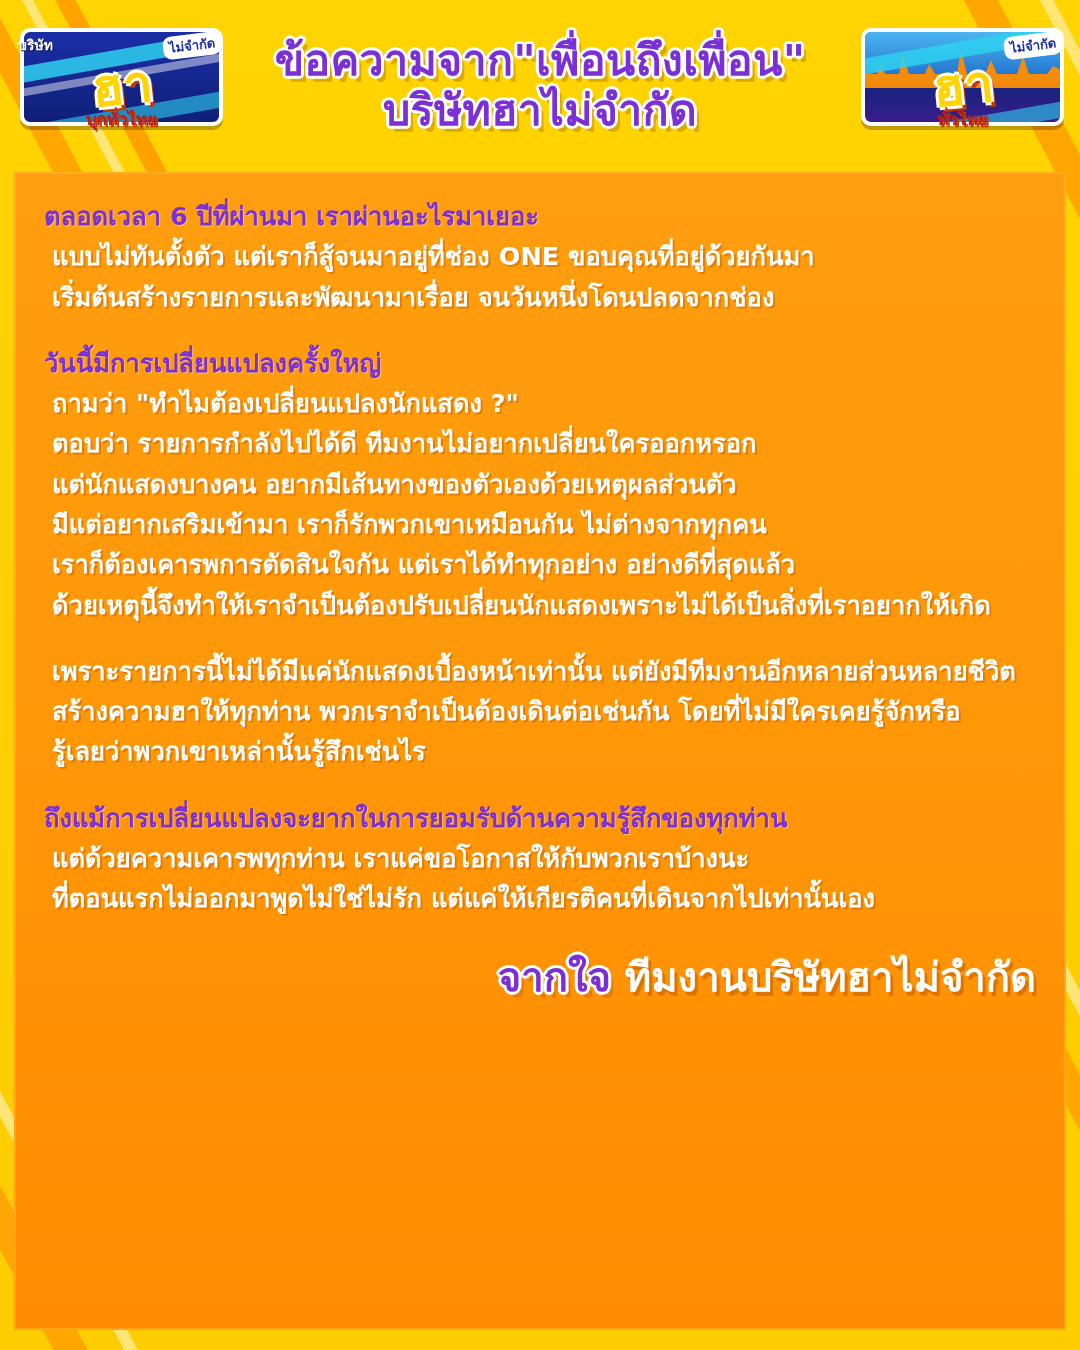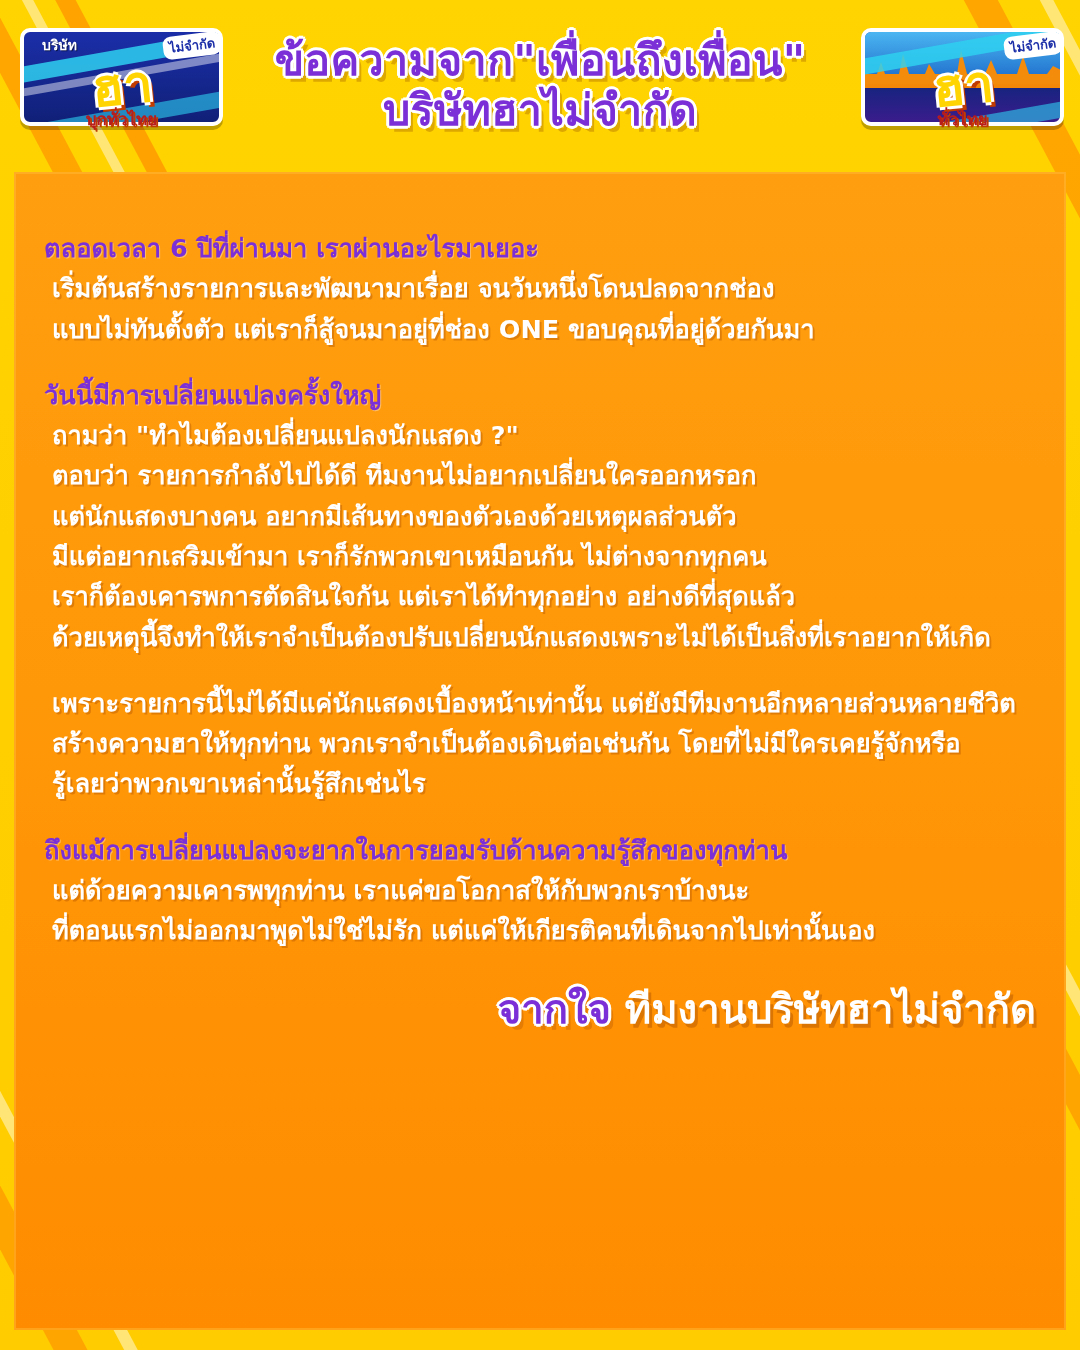--- a/index.html
+++ b/index.html
@@ -128,21 +128,21 @@
     transform: translateX(-50%);
     font-size: 17px;
     font-weight: bold;
     color: #b91c1c;
     text-shadow: 2px 2px 0 #c13c00;
     white-space: nowrap;
     z-index: 4;
   }
   .logo-top {
     position: absolute;
-    left: 28px;
+    left: 4px;
     top: 16px;
     font-size: 14px;
     font-weight: bold;
     color: #ffffff;
     text-shadow: 1px 1px 0 #0b1650;
     z-index: 4;
   }
   .logo-badge {
     position: absolute;
     right: 8px;
@@ -159,21 +159,21 @@
   }
 
   
   .card {
     position: relative;
     z-index: 4;
     margin: 0 14px;
     height: 1158px;
     background: linear-gradient(180deg, #ff9e0f 0%, #ff9808 45%, #ff8c00 100%);
     box-shadow: 0 0 0 2px rgba(255,190,60,.45) inset;
-    padding: 56px 30px 10px 30px;
+    padding: 24px 30px 10px 30px;
     box-sizing: border-box;
   }
   .card-inner {
     position: relative;
     height: 100%;
   }
 
   .para { margin: 0 0 26px 0; }
   .line-txt {
     display: block;
@@ -257,22 +257,22 @@
     <div class="logo-sub">ทั่วไทย</div>
   </div>
 
 </div>
 
 <div class="card">
   <div class="card-inner" id="card-inner">
 
     <div class="para">
         <span class="line-txt head">ตลอดเวลา 6 ปีที่ผ่านมา เราผ่านอะไรมาเยอะ</span>
+        <span class="line-txt indent">แบบไม่ทันตั้งตัว แต่เราก็สู้จนมาอยู่ที่ช่อง ONE ขอบคุณที่อยู่ด้วยกันมา</span>
         <span class="line-txt indent">เริ่มต้นสร้างรายการและพัฒนามาเรื่อย จนวันหนึ่งโดนปลดจากช่อง</span>
-        <span class="line-txt indent">แบบไม่ทันตั้งตัว แต่เราก็สู้จนมาอยู่ที่ช่อง ONE ขอบคุณที่อยู่ด้วยกันมา</span>
       </div>
       <div class="para">
         <span class="line-txt head">วันนี้มีการเปลี่ยนแปลงครั้งใหญ่</span>
         <span class="line-txt indent">ถามว่า "ทำไมต้องเปลี่ยนแปลงนักแสดง ?"</span>
         <span class="line-txt indent">ตอบว่า  รายการกำลังไปได้ดี ทีมงานไม่อยากเปลี่ยนใครออกหรอก</span>
         <span class="line-txt indent">แต่นักแสดงบางคน อยากมีเส้นทางของตัวเองด้วยเหตุผลส่วนตัว</span>
         <span class="line-txt indent">มีแต่อยากเสริมเข้ามา เราก็รักพวกเขาเหมือนกัน ไม่ต่างจากทุกคน</span>
         <span class="line-txt indent">เราก็ต้องเคารพการตัดสินใจกัน  แต่เราได้ทำทุกอย่าง  อย่างดีที่สุดแล้ว</span>
         <span class="line-txt indent">ด้วยเหตุนี้จึงทำให้เราจำเป็นต้องปรับเปลี่ยนนักแสดงเพราะไม่ได้เป็นสิ่งที่เราอยากให้เกิด</span>
       </div>

